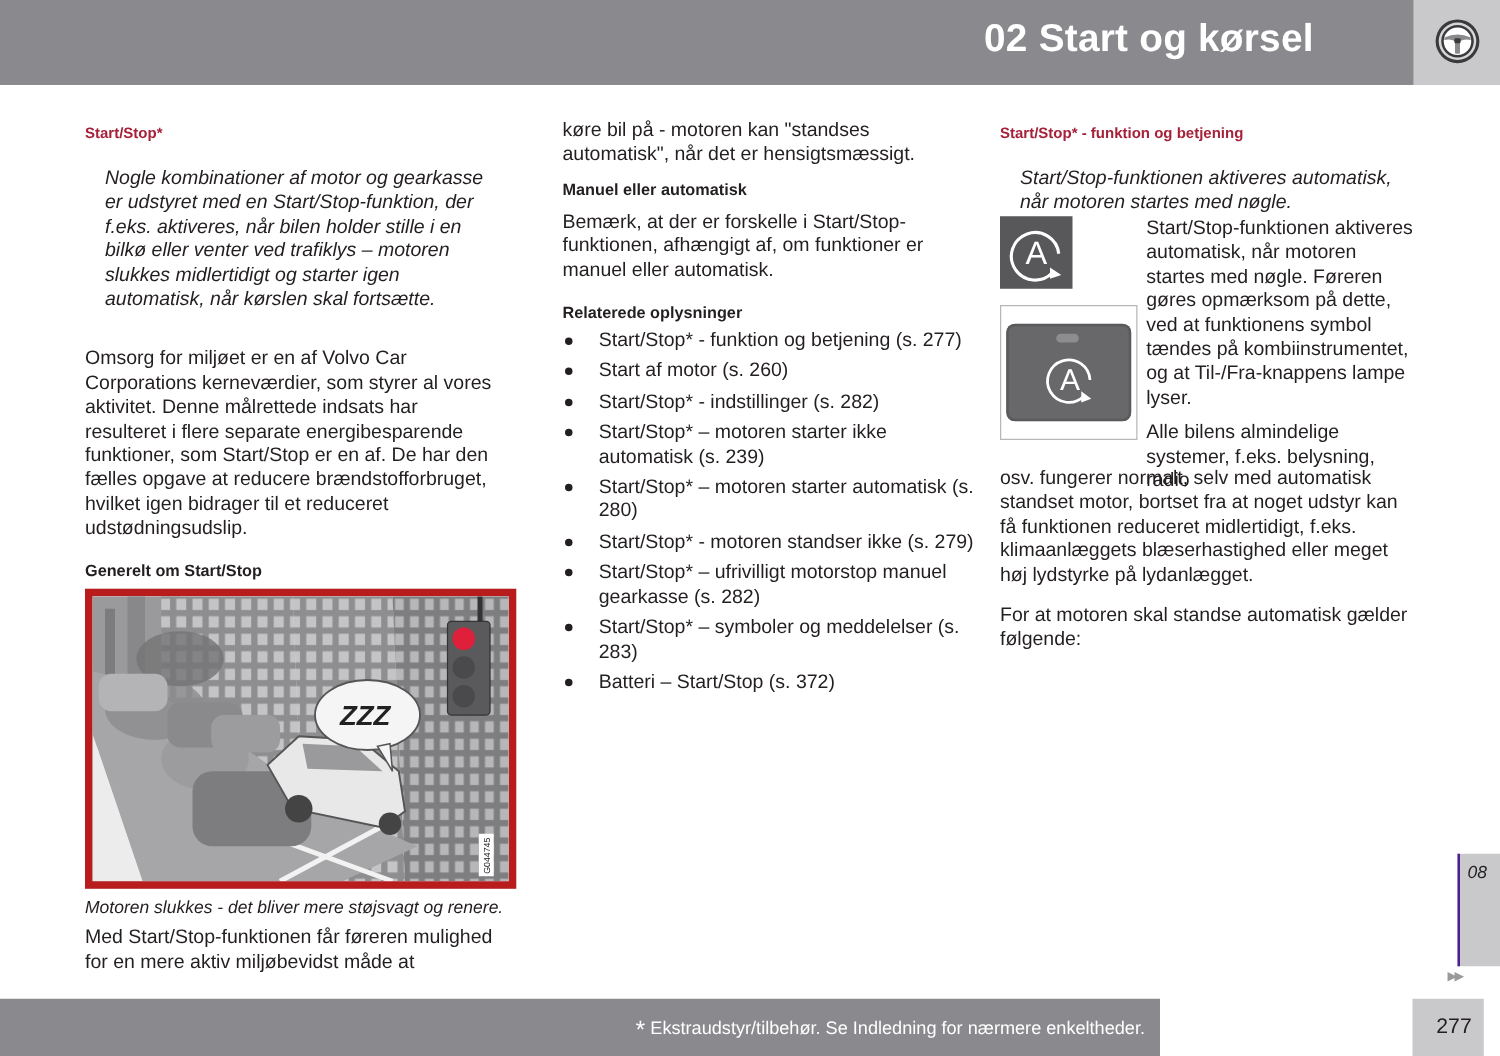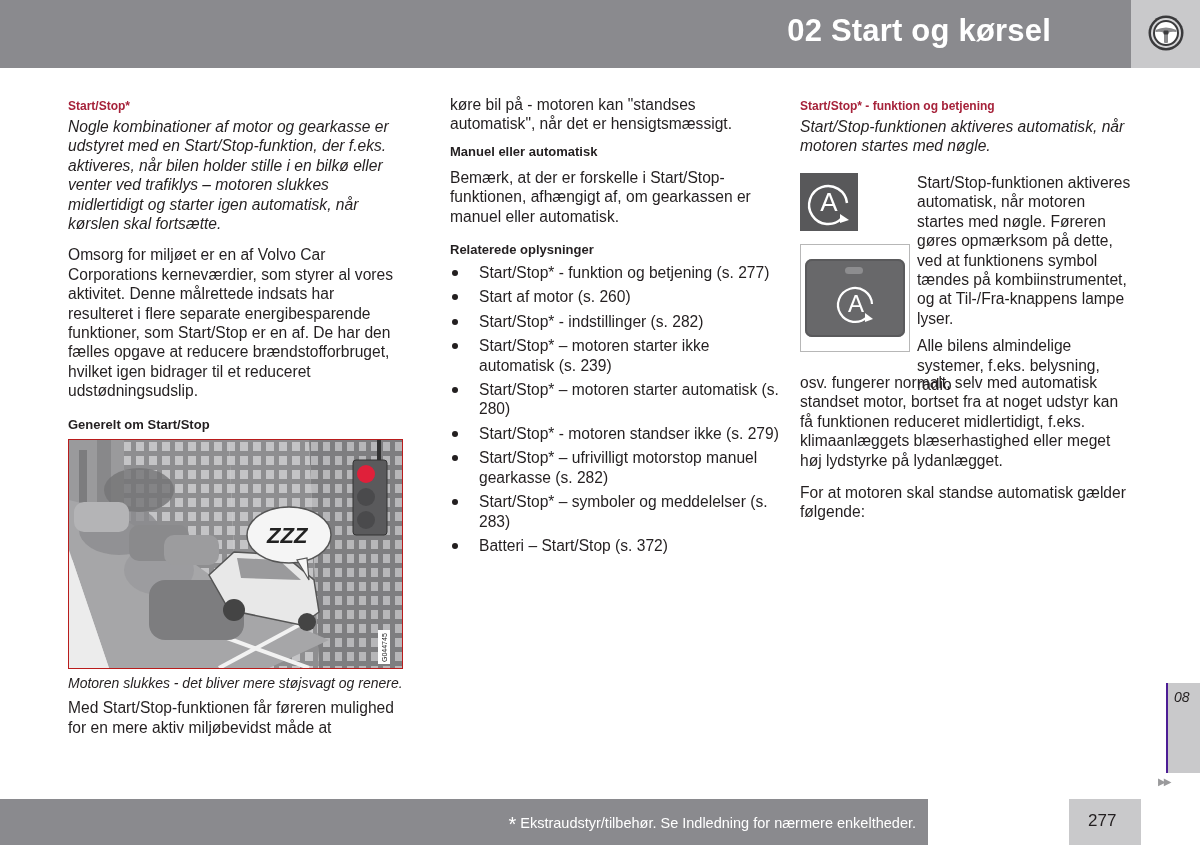--- a/index.html
+++ b/index.html
@@ -24,29 +24,29 @@
     }
     .header-iconbox svg { position: absolute; left: 16px; top: 14px; }
 
     
     .col { position: absolute; font-size: 15.6px; line-height: 19.4px; }
     .col1 { left: 68px; top: 95px; width: 335px; }
     .col2 { left: 450px; top: 95px; width: 330px; }
     .col3 { left: 800px; top: 95px; width: 335px; }
 
     h2.red { color: #a6223a; font-size: 12px; font-weight: bold; margin: 0; line-height: 22px; }
-    .intro { font-style: italic; margin: 0; }
+    .intro { font-style: italic; margin: 16px; }
     p { margin: 0; }
     .gap { height: 12px; }
     h3 { font-size: 13px; font-weight: bold; margin: 0; line-height: 20px; }
 
     
     .illus {
       position: relative; width: 333px; height: 228px;
-      border: 1px solid #b91c1c; background: #d8d8d8; overflow: hidden;
+      border: 6px solid #b91c1c; background: #d8d8d8; overflow: hidden;
       margin-top: 4px;
     }
     .caption { font-style: italic; font-size: 14px; line-height: 17.5px; margin-top: 6px; }
 
     ul.related { list-style: none; padding: 0; margin: 3px 0 0 0; }
     ul.related li {
       position: relative; padding-left: 29px; margin-bottom: 5px;
     }
     ul.related li::before {
       content: ""; position: absolute; left: 2px; top: 7px;
@@ -81,21 +81,21 @@
     
     .footer {
       position: absolute; left: 0; top: 799px; width: 928px; height: 46px;
       background: #8a8a8e;
     }
     .footer-note {
       position: absolute; right: 12px; top: 14px; color: #ffffff; font-size: 14.5px;
     }
     .footer-note .star { font-size: 20px; vertical-align: -3px; margin-right: 4px; }
     .footer-page {
-      position: absolute; left: 1069px; top: 799px; width: 72px; height: 46px;
+      position: absolute; left: 1130px; top: 799px; width: 57px; height: 46px;
       background: #c9c9cb;
     }
     .footer-page span { position: absolute; left: 19px; top: 12px; font-size: 17px; color: #231f20; }
   </style>
 </head>
 <body>
 
 <div class="header">
   <div class="header-title">02 Start og kørsel</div>
 </div>
@@ -175,21 +175,21 @@
   <div class="caption">Motoren slukkes - det bliver mere støjsvagt og renere.</div>
   <div class="gap" style="height:6px"></div>
   <p>Med Start/Stop-funktionen får føreren mulighed for en mere aktiv miljøbevidst måde at</p>
 </div>
 
 <div class="col col2">
   <p>køre bil på - motoren kan "standses automatisk", når det er hensigtsmæssigt.</p>
   <div class="gap" style="height:8px"></div>
   <h3>Manuel eller automatisk</h3>
   <div class="gap" style="height:6px"></div>
-  <p>Bemærk, at der er forskelle i Start/Stop-funktionen, afhængigt af, om gearkassen er manuel eller automatisk.</p>
+  <p>Bemærk, at der er forskelle i Start/Stop-funktionen, afhængigt af, om funktioner er manuel eller automatisk.</p>
   <div class="gap" style="height:14px"></div>
   <h3>Relaterede oplysninger</h3>
   <ul class="related">
     <li>Start/Stop* - funktion og betjening (s. 277)</li>
     <li>Start af motor (s. 260)</li>
     <li>Start/Stop* - indstillinger (s. 282)</li>
     <li>Start/Stop* – motoren starter ikke automatisk (s. 239)</li>
     <li>Start/Stop* – motoren starter automatisk (s. 280)</li>
     <li>Start/Stop* - motoren standser ikke (s. 279)</li>
     <li>Start/Stop* – ufrivilligt motorstop manuel gearkasse (s. 282)</li>

